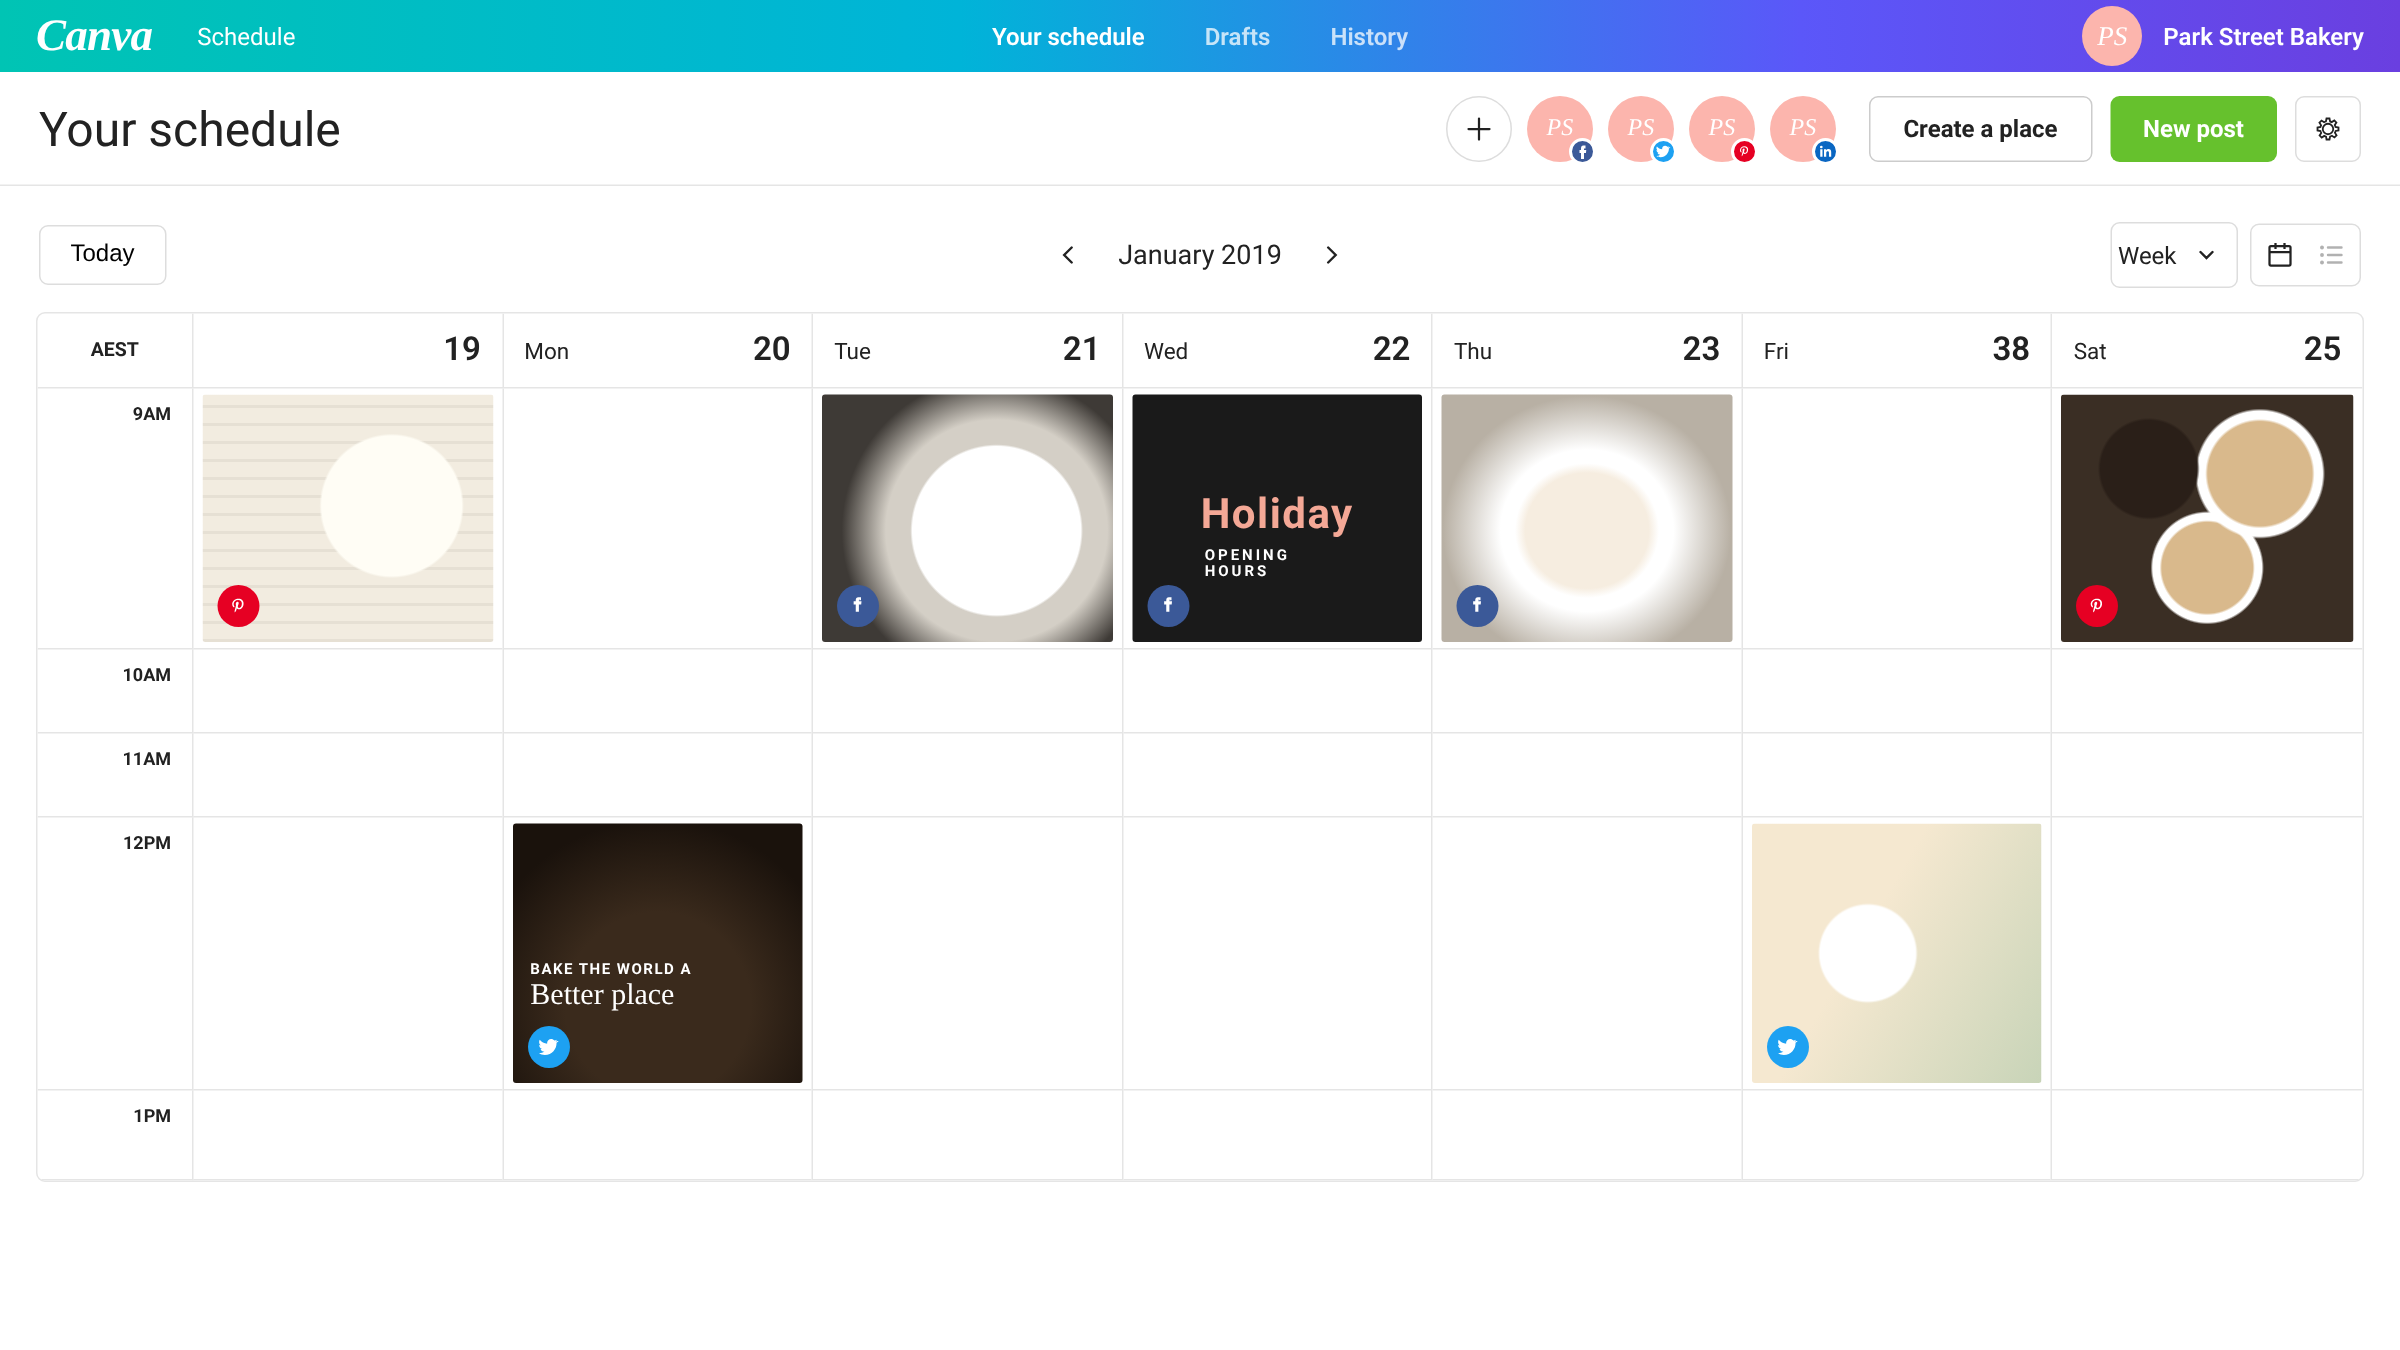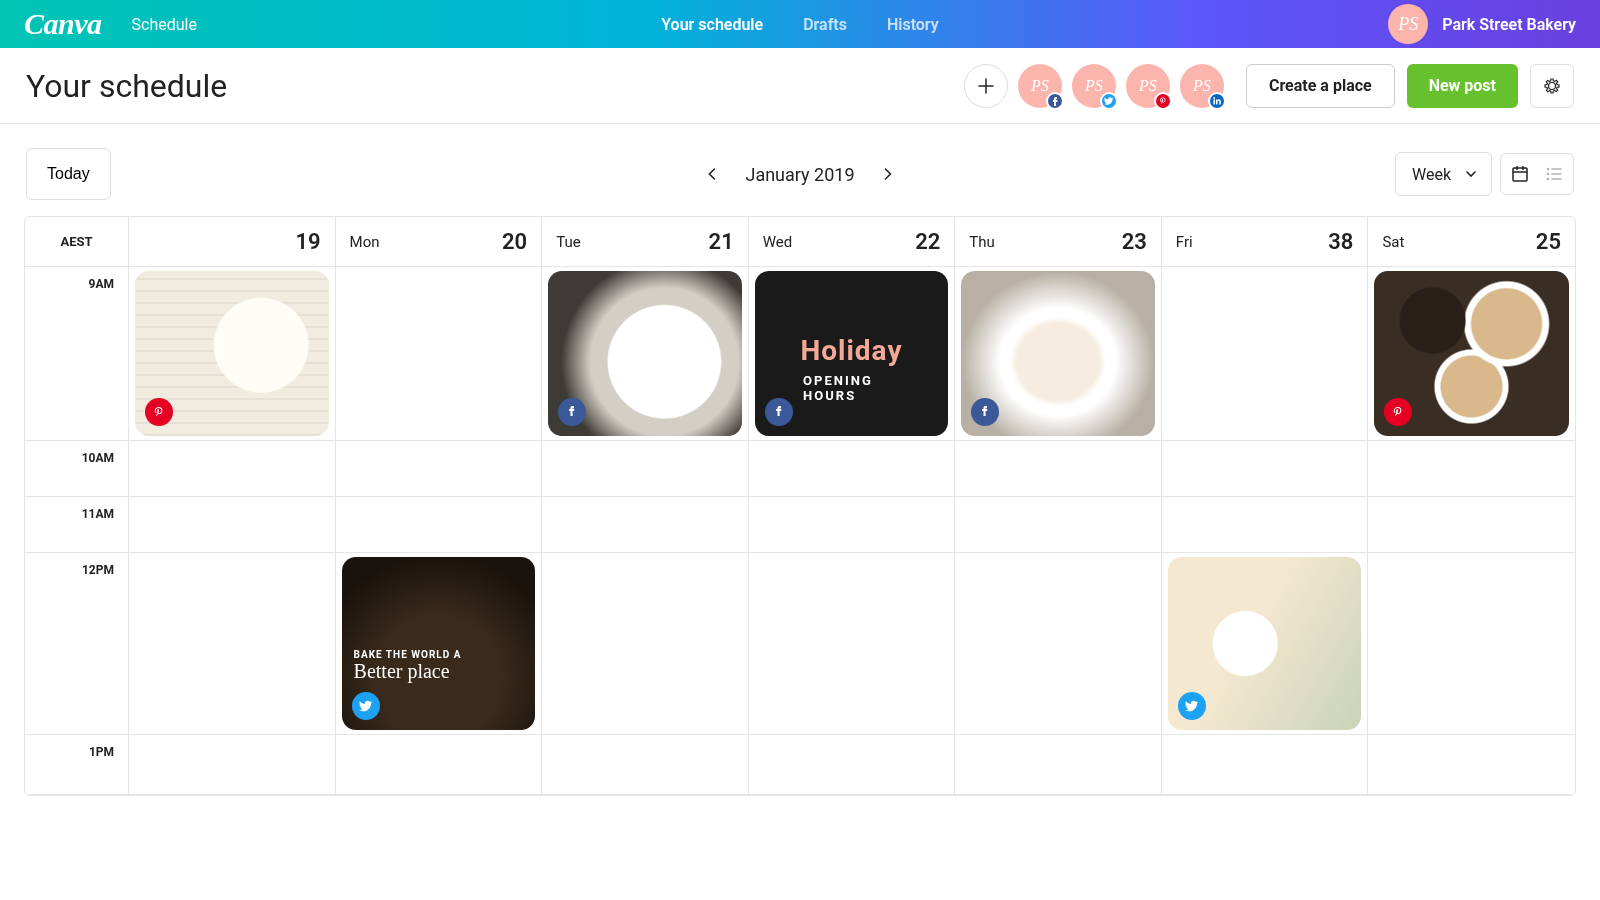--- a/index.html
+++ b/index.html
@@ -30,26 +30,26 @@
   .icon-btn { width:44px; height:44px; border:1px solid #ddd; border-radius:50%; background:#fff; display:flex; align-items:center; justify-content:center; font-size:22px; cursor:pointer;}
   .account { position:relative; width:44px; height:44px; border-radius:50%; background:#fcb5ad; display:flex; align-items:center; justify-content:center; font-style:italic; font-family:'Brush Script MT',cursive; color:#fff; font-size:16px;}
   .acct-badge { position:absolute; bottom:-2px; right:-2px; width:18px; height:18px; border-radius:50%; border:2px solid #fff; display:flex; align-items:center; justify-content:center; }
   .bg-fb{background:#3b5998;} .bg-tw{background:#1da1f2;} .bg-pi{background:#e60023;} .bg-li{background:#0a66c2;}
   .btn { height:44px; padding:0 22px; border-radius:6px; font-weight:700; font-size:16px; display:flex; align-items:center; cursor:pointer;}
   .btn-outline { background:#fff; border:1px solid #ccc; }
   .btn-primary { background:#7bc043; color:#fff; border:none; background:#66c12d; }
   .gear-btn { width:44px; height:44px; border:1px solid #ddd; border-radius:6px; background:#fff; display:flex; align-items:center; justify-content:center; cursor:pointer;}
 
   .toolbar { display:flex; align-items:center; padding: 24px 26px 16px; }
-  .today-btn { height:52px; padding:0 20px; border:1px solid #ddd; border-radius:6px; background:#fff; font-size:16px; cursor:pointer;}
+  .today-btn { height:40px; padding:0 20px; border:1px solid #ddd; border-radius:6px; background:#fff; font-size:16px; cursor:pointer;}
   .month-nav { position:absolute; left:50%; transform:translateX(-50%); display:flex; align-items:center; gap:20px;}
   .month-nav .chev { cursor:pointer; padding:6px;}
   .month-label { font-size:18px; }
   .tool-right { margin-left:auto; display:flex; gap:8px; align-items:center;}
-  .select { height:44px; border:1px solid #ddd; border-radius:6px; padding: 0 40px 0 16px; font-size:16px; background:#fff; display:flex; align-items:center; gap:60px; cursor:pointer; position:relative;}
+  .select { height:44px; border:1px solid #ddd; border-radius:6px; padding: 0 40px 0 4px; font-size:16px; background:#fff; display:flex; align-items:center; gap:60px; cursor:pointer; position:relative;}
   .select .caret { position:absolute; right:14px; }
   .view-btn { width:34px; height:40px; display:flex; align-items:center; justify-content:center; cursor:pointer;}
   .view-toggle-group{ border:1px solid #ddd; border-radius:6px; display:flex; align-items:center; padding:0 2px;}
   .view-btn.inactive{opacity:0.35;}
 
   .calendar { border:1px solid #e5e5e5; border-radius:6px; margin: 0 24px; overflow:hidden;}
   .cal-header { display:grid; grid-template-columns: 104px repeat(7, 1fr); border-bottom:1px solid #e5e5e5;}
   .cal-header > div { padding: 12px 14px; border-right:1px solid #e5e5e5; display:flex; align-items:center; justify-content:space-between;}
   .cal-header > div:first-child { justify-content:center; font-size:13px; font-weight:700;}
   .cal-header > div:last-child { border-right:none;}
@@ -59,26 +59,26 @@
   .time-col { display:flex; flex-direction:column;}
   .time-label { height:174px; border-bottom:1px solid #e5e5e5; border-right:1px solid #e5e5e5; padding:10px 14px; font-size:12px; font-weight:700; text-align:right;}
   .time-label.short { height:56px; }
   .time-label.mid { height:56px; }
   .time-label.pm { height:182px;}
   .time-label.last {height:60px;}
   .day-col { border-right:1px solid #e5e5e5; display:flex; flex-direction:column;}
   .day-col:last-child{border-right:none;}
   .cell { border-bottom:1px solid #e5e5e5; position:relative; }
   .cell.h9{height:174px;} .cell.h10{height:56px;} .cell.h11{height:56px;} .cell.h12{height:182px;} .cell.h13{height:60px;}
-  .post { position:absolute; top:4px; left:6px; right:6px; bottom:4px; border-radius:14px; overflow:hidden; display:flex; align-items:flex-end; padding:8px; cursor:pointer;}
+  .post { position:absolute; top:4px; left:6px; right:6px; bottom:4px; border-radius:2px; overflow:hidden; display:flex; align-items:flex-end; padding:8px; cursor:pointer;}
   .post .social { position:absolute; left:10px; bottom:10px; width:28px; height:28px; border-radius:50%; display:flex; align-items:center; justify-content:center;}
   .post-text { color:#fff; font-family:'Brush Script MT',cursive; font-size:22px; text-align:left; z-index:1;}
   .post-tag { position:absolute; top:8px; left:12px; color:#fff; font-size:10px; font-weight:700; letter-spacing:1px; z-index:1;}
   .holiday-title{ position:absolute; top:50%; left:50%; transform:translate(-50%,-60%); color:#f4a896; font-size:28px; font-weight:700; letter-spacing:1px;}
-  .holiday-sub{ position:absolute; top:62%; left:50%; transform:translateX(-50%); color:#fff; font-size:13px; font-weight:700; letter-spacing:2px;}
+  .holiday-sub{ position:absolute; top:62%; left:50%; transform:translateX(-50%); color:#fff; font-size:10px; font-weight:700; letter-spacing:2px;}
 
   
   .bg-cake{background:linear-gradient(135deg,#f5f0e6 40%,#e8dcc8 100%); background-image: radial-gradient(circle at 65% 45%, #fffdf5 0 30%, transparent 31%), repeating-linear-gradient(0deg,#e6e0d4 0 2px,#f2ece0 2px 12px);} 
   .bg-croiss{background:radial-gradient(circle at 60% 55%,#fff 0 38%,#d4cfc6 39% 50%,#3e3a36 70%);}
   .bg-holiday{background:#1a1a1a;}
   .bg-cookies{background:radial-gradient(ellipse at 50% 55%,#f6ede0 0 30%,#fff 35% 42%,#b8b0a4 70%);}
   .bg-latte{background:radial-gradient(circle at 30% 30%,#2a1f18 0 18%,transparent 19%),radial-gradient(circle at 68% 32%,#d9b98c 0 20%,#fff 21% 24%,transparent 25%),radial-gradient(circle at 50% 70%,#d9b98c 0 20%,#fff 21% 24%,transparent 25%),#3a2e24;}
   .bg-bread{background:radial-gradient(circle at 50% 70%,#3a2a1c 0 40%,#1a120c 80%);}
   .bg-macaron{background:radial-gradient(circle at 40% 50%,#fff 0 22%,transparent 23%),radial-gradient(circle at 40% 50%,#3a2818 0 6%,transparent 7%),linear-gradient(120deg,#f5e8d0 40%,#c8d4b8 100%);}
   

